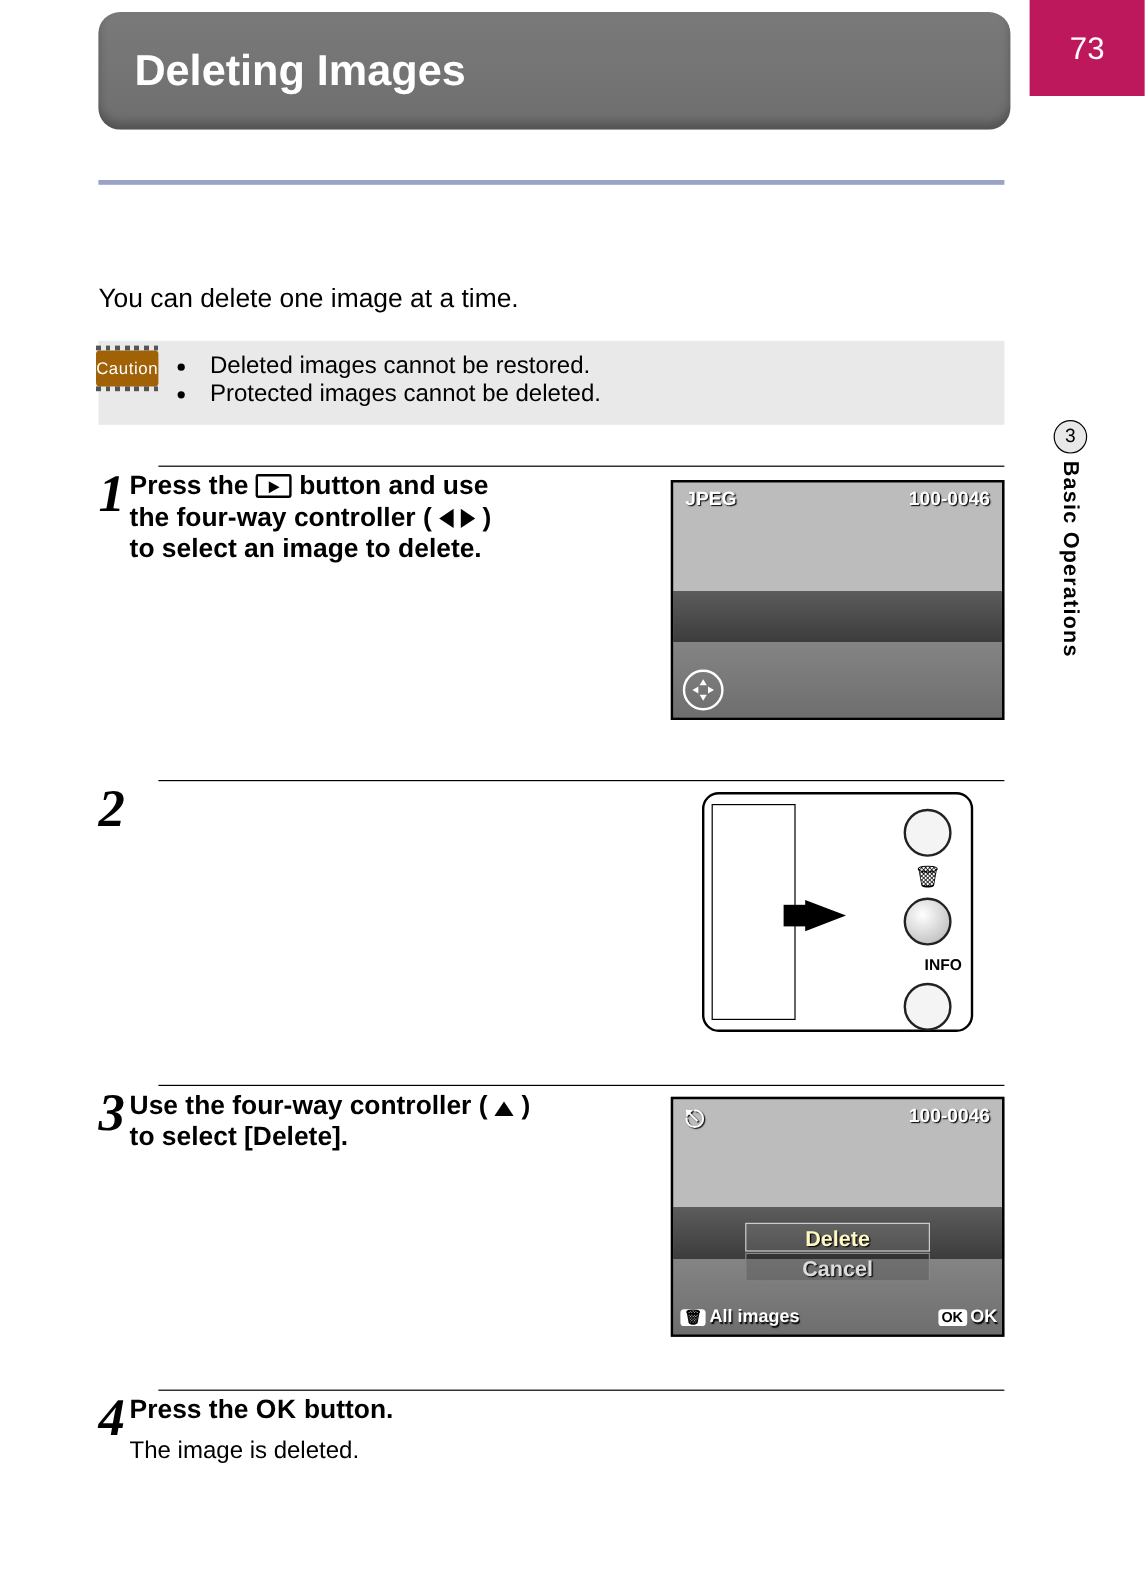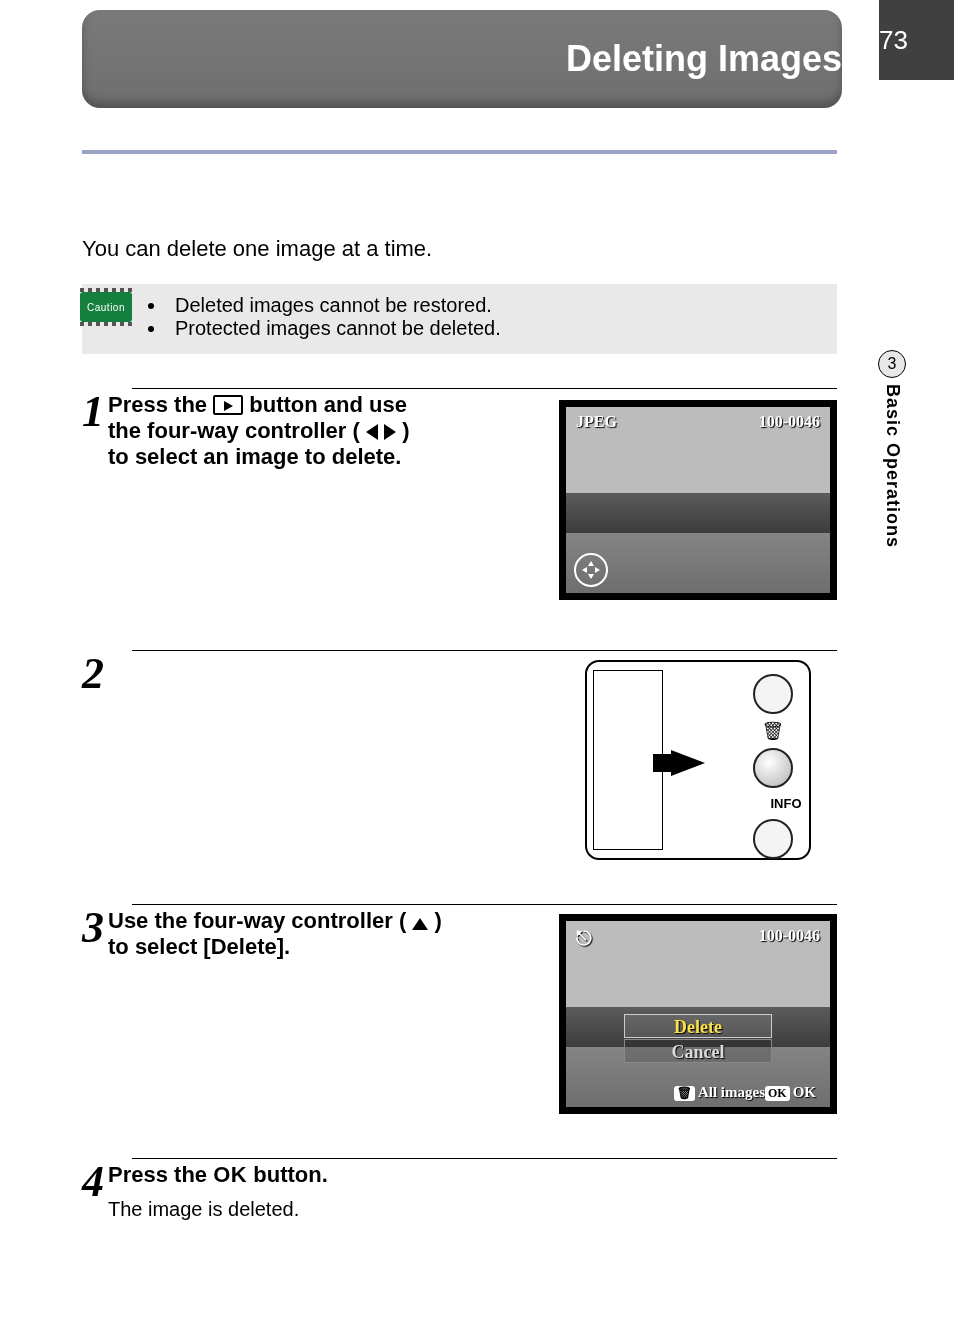--- a/index.html
+++ b/index.html
@@ -1,61 +1,61 @@
 <!DOCTYPE html>
 <html><head>
 <meta charset="utf-8">
 <style>
   * { box-sizing: border-box; margin: 0; padding: 0; }
   html, body { width: 954px; height: 1329px; font-family: Arial, Helvetica, sans-serif; background: #fff; color: #000; }
   .page { position: relative; width: 954px; height: 1329px; }
 
   
-  .page-num-box { position: absolute; right: 0; top: 0; width: 75px; height: 80px; background: #404040; color: #fff; display: flex; align-items: center; font-size: 26px; }
+  .page-num-box { position: absolute; right: 0; top: 0; width: 96px; height: 80px; background: #be185d; color: #fff; display: flex; align-items: center; justify-content: center; font-size: 26px; }
 
   
   .tab-col { position: absolute; right: 48px; top: 350px; display: flex; flex-direction: column; align-items: center; }
   .tab-circle { width: 28px; height: 28px; border: 1px solid #000; border-radius: 50%; display: flex; align-items: center; justify-content: center; font-size: 16px; margin-bottom: 6px; background: #e8e8e8; }
   .tab-label { writing-mode: vertical-rl; font-size: 18px; font-weight: bold; letter-spacing: 1px; }
 
   
-  .banner { position: absolute; left: 82px; top: 10px; width: 760px; height: 98px; background: linear-gradient(#7a7a7a, #6e6e6e); color: #fff; border-radius: 18px; display: flex; align-items: center; padding-left: 30px; font-size: 36px; font-weight: bold; box-shadow: inset 0 -6px 8px rgba(0,0,0,0.25); justify-content: flex-end; }
+  .banner { position: absolute; left: 82px; top: 10px; width: 760px; height: 98px; background: linear-gradient(#7a7a7a, #6e6e6e); color: #fff; border-radius: 18px; display: flex; align-items: center; padding-left: 30px; font-size: 36px; font-weight: bold; box-shadow: inset 0 -6px 8px rgba(0,0,0,0.25); }
 
   
   .sect-row { position: absolute; left: 82px; width: 755px; display: flex; align-items: stretch; }
   .sect-topbar { position: absolute; left: 82px; width: 755px; height: 4px; background: #9aa2c8; }
   .sect-side { width: 18px; background: #b8b8b8; margin-right: 22px; }
   .sect-title { font-size: 30px; font-weight: bold; padding: 6px 0 10px 0; }
 
   .intro { position: absolute; left: 82px; font-size: 22px; }
 
   .caution-box { position: absolute; left: 82px; width: 755px; background: #e9e9e9; padding: 10px 14px 14px 60px; font-size: 20px; }
-  .caution-badge { position: absolute; left: -2px; top: 8px; width: 52px; height: 30px; background: #15803d; border-radius: 3px; color:#fff; font-size:10px; display:flex; align-items:center; justify-content:center; letter-spacing:.5px;}
+  .caution-badge { position: absolute; left: -2px; top: 8px; width: 52px; height: 30px; background: #a16207; border-radius: 3px; color:#fff; font-size:14px; display:flex; align-items:center; justify-content:center; letter-spacing:.5px;}
   .caution-badge::before, .caution-badge::after { content:""; position:absolute; width:100%; height:4px; background: repeating-linear-gradient(90deg,#555 0 4px, transparent 4px 8px);}
   .caution-badge::before{top:-4px}
   .caution-badge::after{bottom:-4px}
   .caution-box li { margin-left: 6px; list-style: disc inside; }
 
   
   .step { position: absolute; left: 82px; width: 755px; }
   .step-num { position: absolute; left:0; top: 6px; font-family: "Brush Script MT", cursive; font-style: italic; font-weight: bold; font-size: 44px; }
   .step-body { margin-left: 26px; padding-top: 12px; font-size: 22px; }
   .strong { font-weight: bold; }
   .sub { margin-top: 10px; font-size: 20px; }
 
   
-  .lcd { position: absolute; right: 0; width: 278px; height: 200px; border: 7px solid #000000; background: #666; overflow:hidden;font-family:Liberation Serif, serif; }
+  .lcd { position: absolute; right: 0; width: 278px; height: 200px; border: 2px solid #000000; background: #666; overflow:hidden; }
   .lcd .sky { position:absolute; inset:0; background: linear-gradient(#bcbcbc 0%, #bcbcbc 46%, #5c5c5c 46%, #3c3c3c 68%, #848484 68%, #6e6e6e 100%); }
   .lcd .label-l, .lcd .label-r { position:absolute; top:6px; font-size:16px; font-weight:bold; color:#fff; text-shadow:1px 1px 1px #000;}
   .lcd .label-l { left:10px } .lcd .label-r { right:10px }
   .lcd .nav { position:absolute; left:8px; bottom:6px; width:34px; height:34px; border:2px solid #fff; border-radius:50%; display:flex; align-items:center; justify-content:center; color:#fff; font-size:12px;}
   .lcd .menu { position:absolute; left:22%; right:22%; bottom:44px; text-align:center;}
   .lcd .mi { font-weight:bold; font-size:18px; color:#dcdcdc; text-shadow:1px 1px 1px #000; height:24px; line-height:24px; border:1px solid #888; margin-top:1px; background:rgba(0,0,0,.15);}
-  .lcd .mi.sel { color:#fde047; background: rgba(255,255,255,.1); border-color:#ccc;}
-  .lcd .bar { position:absolute; left:6px; right:14px; bottom:6px; display:flex; justify-content:flex-end; align-items:center; color:#fff; font-size:15px; font-weight:bold; text-shadow:1px 1px 1px #000;}
+  .lcd .mi.sel { color:#fef9c3; background: rgba(255,255,255,.1); border-color:#ccc;}
+  .lcd .bar { position:absolute; left:6px; right:4px; bottom:6px; display:flex; justify-content:space-between; align-items:center; color:#fff; font-size:15px; font-weight:bold; text-shadow:1px 1px 1px #000;}
   .lcd .ok-badge { display:inline-block; background:#fff; color:#000; border-radius:3px; padding:0 3px; font-size:12px; margin-right:3px; text-shadow:none;}
 
   
   .camback { position:absolute; right:0; width:278px; height:200px; }
   .camback .frame { position:absolute; left:26px; top:0; width:226px; height:200px; border:2px solid #000; border-radius:14px; background:#fff;}
   .camback .lcdmini { position:absolute; left:34px; top:10px; width:70px; height:180px; border:1px solid #000;}
   .camback .col { position:absolute; right:34px; top:14px; width:60px; display:flex; flex-direction:column; align-items:center; gap:8px;}
   .camback .btn { width:40px; height:40px; border:2px solid #222; border-radius:50%; background:#f4f4f4;}
   .camback .btn.mid { background: radial-gradient(circle at 38% 34%, #fff, #c9c9c9 70%, #aaa);}
   .camback .tiny-label { font-size:13px; font-weight:bold;margin-left:26px;}

